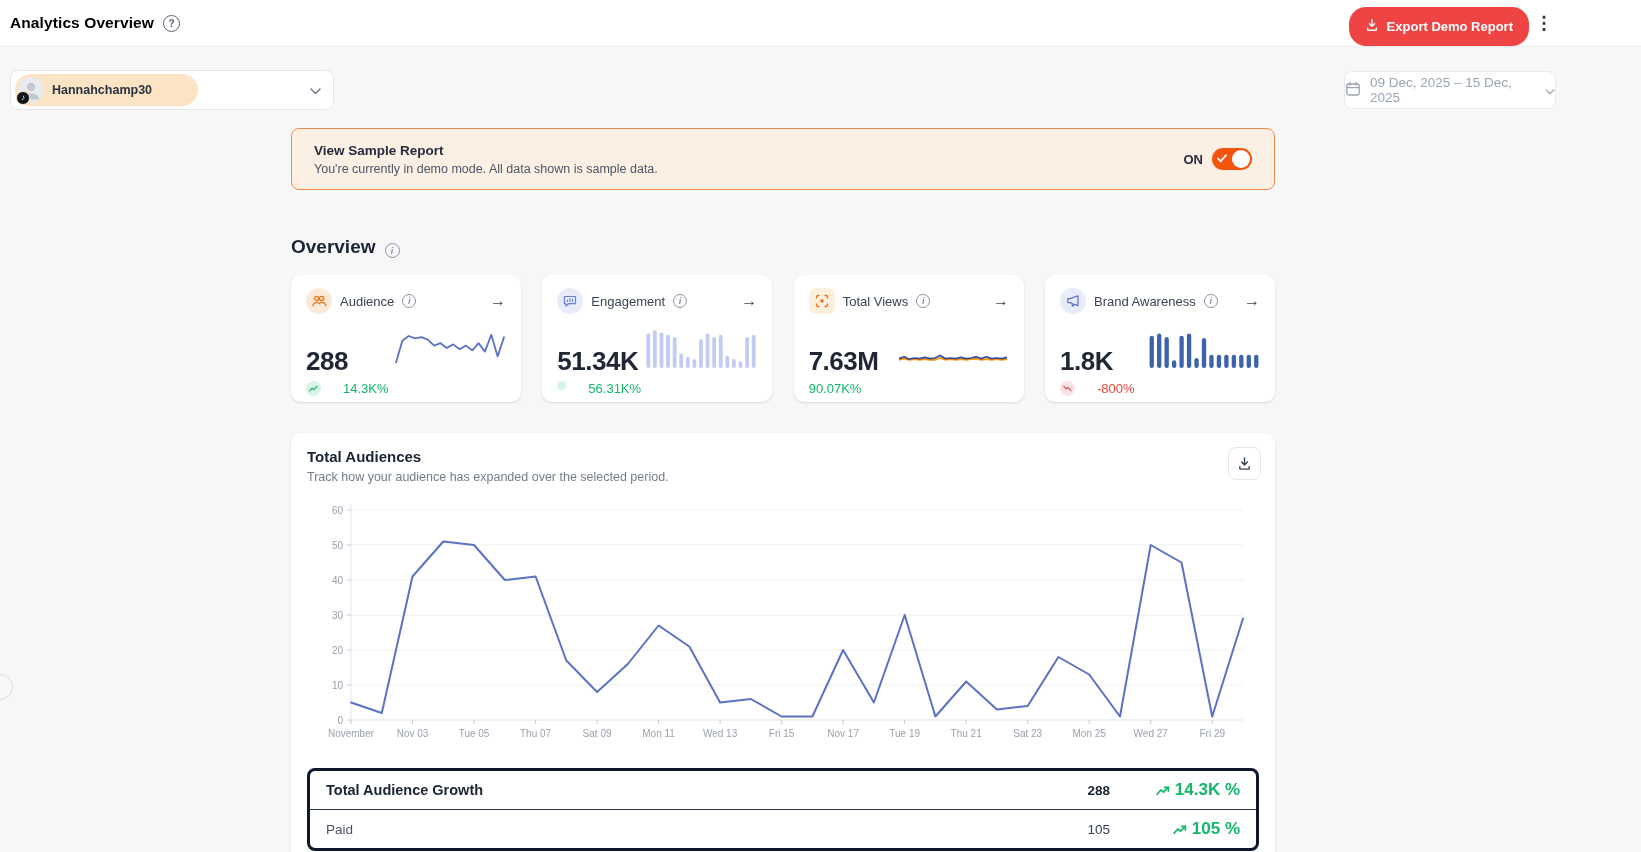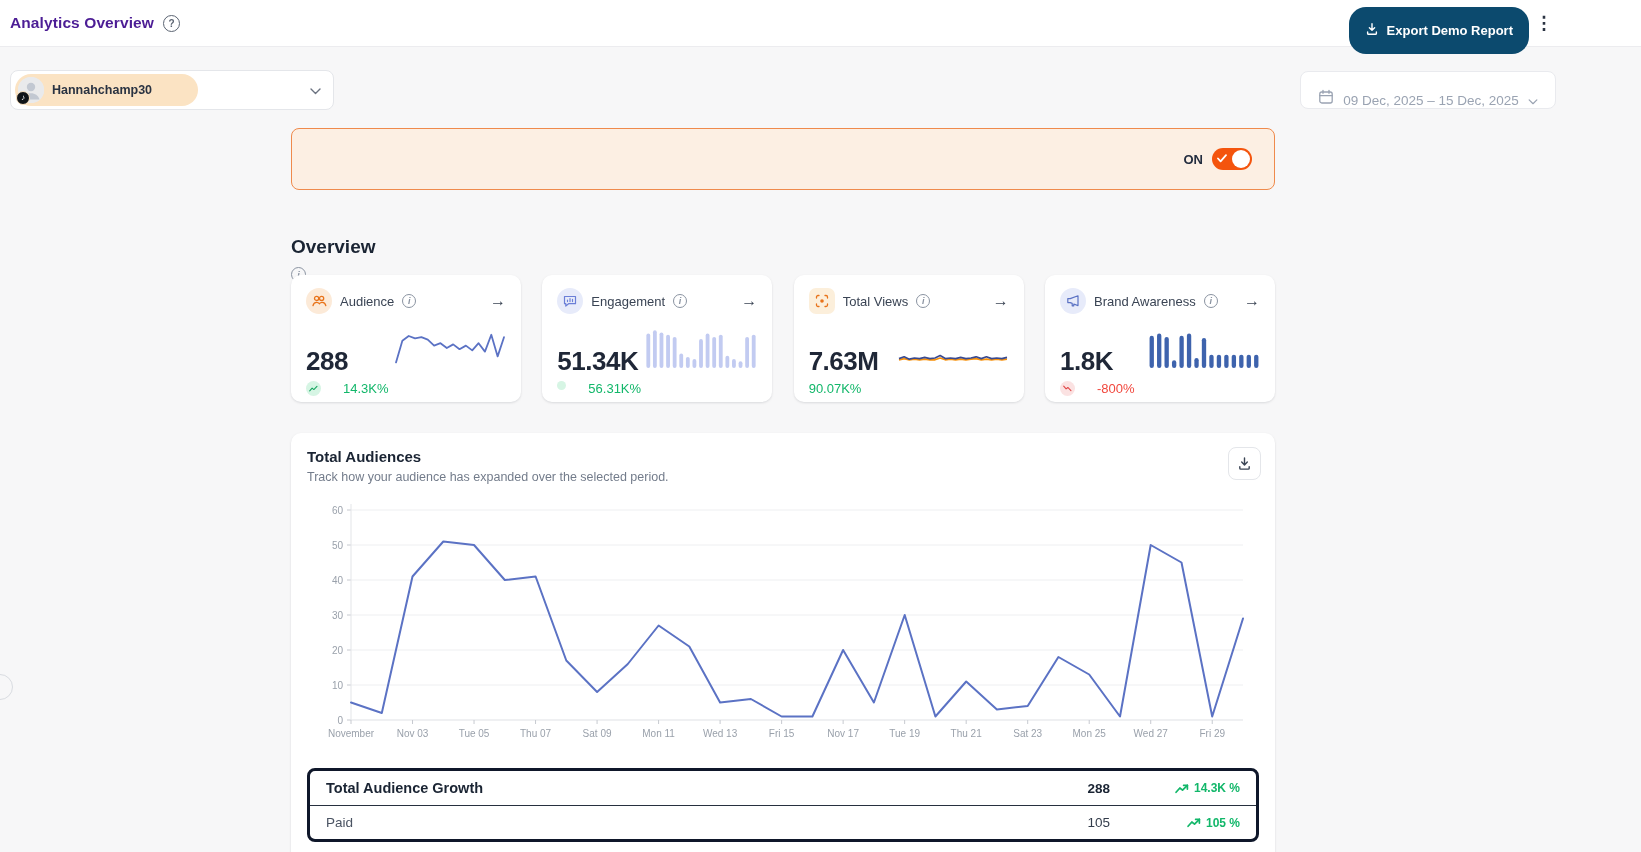--- a/index.html
+++ b/index.html
@@ -6,62 +6,62 @@
   html,body { width:1641px; height:852px; }
   body {
     position:relative; overflow:hidden;
     background:#F7F7F8;
     font-family:"Liberation Sans", sans-serif;
     color:#1A2433;
   }
   
   .header { position:absolute; top:0; left:0; right:0; height:47px; background:#fff;
             border-bottom:1px solid #ECECEF; display:flex; align-items:center; padding:0 10px; }
-  .page-title { font-size:15.5px; font-weight:700; color:#4c1d95; letter-spacing:.1px; }
+  .page-title { font-size:15.5px; font-weight:700; color:#000000; letter-spacing:.1px; }
   .help-circ { width:17px; height:17px; border:1.4px solid #5B6472; border-radius:50%;
                display:flex; align-items:center; justify-content:center;
                font-size:10px; font-weight:700; color:#5B6472; margin-left:9px; cursor:pointer;}
-  .export-btn { position:absolute; right:112px; top:7px; height:47px; padding:0 16px;
-                background:#0c4a6e; border:none; border-radius:17px; color:#fff;
+  .export-btn { position:absolute; right:112px; top:7px; height:39px; padding:0 16px;
+                background:#ef4444; border:none; border-radius:17px; color:#fff;
                 font-family:inherit; font-size:13px; font-weight:700; display:flex;
                 align-items:center; gap:8px; cursor:pointer; }
   .kebab { position:absolute; right:88px; top:11px; font-size:18px; font-weight:700;
            color:#2A3342; cursor:pointer; line-height:24px; letter-spacing:0; }
   
   .acct-select { position:absolute; left:10px; top:70px; width:324px; height:40px;
                  background:#fff; border:1px solid #E4E6EA; border-radius:8px;
                  display:flex; align-items:center; padding:0 12px 0 4px; cursor:pointer; }
   .acct-pill { height:32px; background:#FBE3C3; border-radius:16px; display:flex;
                align-items:center; gap:8px; padding:0 46px 0 3px; }
   .avatar { position:relative; width:26px; height:26px; border-radius:50%; background:#E9EAEC;
             overflow:visible; flex:0 0 auto; }
   .tiktok-badge { position:absolute; left:-2px; bottom:-2px; width:14px; height:14px;
                   background:#101418; border:1.5px solid #FBE3C3; border-radius:50%;
                   color:#fff; font-size:8px; line-height:12px; text-align:center; }
   .acct-name { font-size:12.5px; font-weight:700; color:#2A3342; }
   .acct-select .chev { margin-left:auto; }
-  .date-picker { position:absolute; right:85px; top:71px; width:256px; height:38px;
+  .date-picker { position:absolute; right:85px; top:71px; width:212px; height:38px;
                  background:#fff; border:1px solid #E9EAEE; border-radius:8px;
-                 display:flex; align-items:flex-end; justify-content:center; gap:9px;
+                 display:flex; align-items:center; justify-content:center; gap:9px;
                  color:#9AA3B2; font-size:13.5px; cursor:pointer; }
   
   .banner { position:absolute; left:291px; top:128px; width:984px; height:62px;
             background:#FCEFE3; border:1px solid #EF8A4C; border-radius:8px;
             display:flex; align-items:center; padding:0 22px; }
   .banner-title { font-size:13.5px; font-weight:700; color:#232D3F; }
   .banner-sub { font-size:12.5px; color:#4C5667; margin-top:4px; }
   .banner-right { margin-left:auto; display:flex; align-items:center; gap:9px; }
   .toggle-label { font-size:13px; font-weight:700; color:#232D3F; }
   .toggle { width:40px; height:22px; background:#F4540D; border-radius:11px; position:relative;
             cursor:pointer; }
   .toggle .knob { position:absolute; right:2px; top:2px; width:18px; height:18px;
                   background:#fff; border-radius:50%; }
   .toggle svg { position:absolute; left:5px; top:6px; }
   
-  .ov-head { position:absolute; left:291px; top:236px; display:flex; align-items:flex-start; gap:9px;flex-direction:column; }
+  .ov-head { position:absolute; left:291px; top:236px; display:flex; align-items:flex-end; gap:9px; }
   .ov-title { font-size:19px; font-weight:700; color:#1A2433; }
   .info-circ { width:15px; height:15px; border:1.3px solid #8A93A1; border-radius:50%;
                display:inline-flex; align-items:center; justify-content:center;
                font-size:9px; font-style:italic; font-weight:700; color:#8A93A1; cursor:pointer;
                flex:0 0 auto;}
   .cards { position:absolute; left:291px; top:275px; width:984px; display:flex;
            justify-content:space-between; }
   .card { width:230px; height:127px; background:#fff; border-radius:10px; padding:13px 15px;
           box-shadow:0 1px 2px rgba(16,24,40,.05), 0 1px 3px rgba(16,24,40,.08); }
   .card-hd { display:flex; align-items:center; gap:8px;justify-content:flex-end; }
@@ -96,21 +96,21 @@
   
   .growth-table { margin:6px 0 0 0; border:3px solid #0f172a; border-radius:8px; overflow:hidden;
                   background:#fff; }
   .gt-row { display:flex; align-items:center; padding:9px 16px; }
   .gt-row.hd { border-bottom:1.5px solid #27303F; }
   .gt-label { flex:1; font-size:14.5px; font-weight:700; color:#1A2433; }
   .gt-row.sub .gt-label { font-size:13.5px; font-weight:400; color:#4A5362; }
   .gt-val { width:110px; text-align:right; font-size:13.5px; font-weight:700; color:#1A2433; }
   .gt-row.sub .gt-val { font-weight:400; color:#333C4B; }
   .gt-chg { width:130px; display:flex; align-items:center; justify-content:flex-end; gap:5px;
-            font-size:12px; font-weight:700; color:#12B76A; }
+            font-size:17px; font-weight:700; color:#12B76A; }
   
   .drawer-handle { position:absolute; left:-13px; top:674px; width:26px; height:26px;
                    border-radius:50%; background:#F7F7F8; border:1px solid #D9DCE1; cursor:pointer;}
   svg text { font-family:"Liberation Sans", sans-serif; }
 </style>
 </head>
 <body>
 
 <div class="header">
   <span class="page-title">Analytics Overview</span>
@@ -155,20 +155,24 @@
   </span>
   <span>09 Dec, 2025 – 15 Dec, 2025</span>
   <span>
     <svg width="10" height="6" viewBox="0 0 11 7" fill="none">
         <path d="m1 1 4.5 4.5L10 1" stroke="#9AA3B2" stroke-width="1.4" stroke-linecap="round" stroke-linejoin="round"></path>
       </svg>
   </span>
 </div>
 
 <div class="banner">
+  <div>
+    <div class="banner-title">View Sample Report</div>
+    <div class="banner-sub">You're currently in demo mode. All data shown is sample data.</div>
+  </div>
   <div class="banner-right">
     <span class="toggle-label">ON</span>
     <span class="toggle">
       <svg width="10" height="9" viewBox="0 0 10 9" fill="none">
           <path d="m1 4.5 2.6 2.8L9 1.2" stroke="#fff" stroke-width="1.8" stroke-linecap="round" stroke-linejoin="round"></path>
         </svg>
       <span class="knob"></span>
     </span>
   </div>
 </div>

